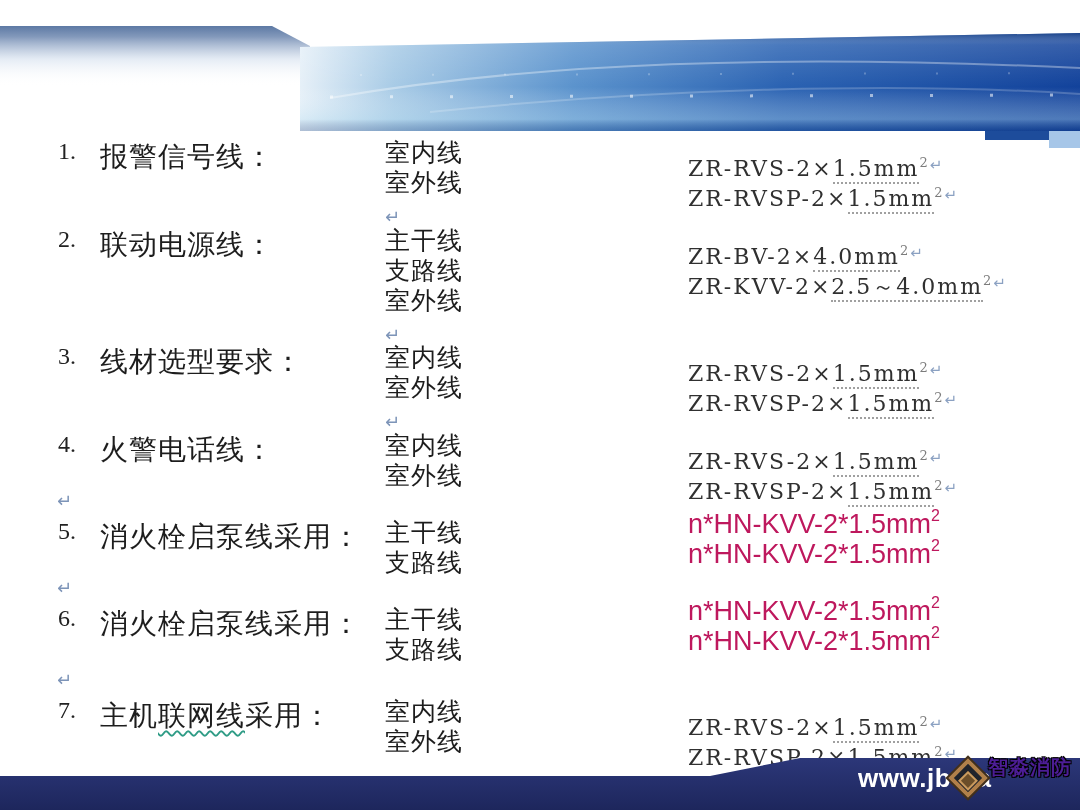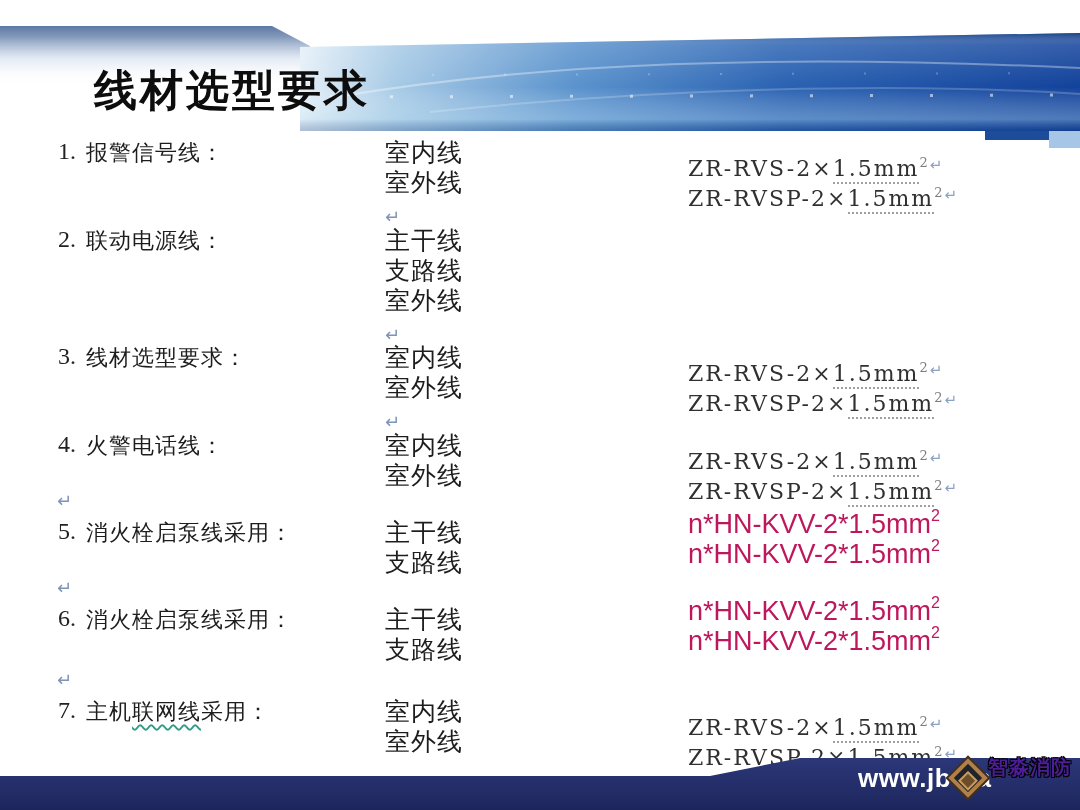--- a/index.html
+++ b/index.html
@@ -16,21 +16,21 @@
     letter-spacing:3px; font-family:"Liberation Sans", sans-serif;
   }
   
   .rows{position:absolute; left:0; top:0; width:1080px; height:810px; z-index:2;}
   .row{position:absolute; left:0; width:1080px;}
   .row-num{
     position:absolute; left:58px; top:0; font-size:24px; color:#222;
     font-family:"Liberation Serif", serif;
   }
   .row-label{
-    position:absolute; left:86px; top:0; font-size:22px; color:#1d1d1d;
+    position:absolute; left:100px; top:0; font-size:28px; color:#1d1d1d;
     font-family:"Liberation Serif", serif; letter-spacing:1px; white-space:nowrap;
   }
   .wavy{
     text-decoration-line:underline; text-decoration-style:wavy;
     text-decoration-color:#2f9c86; text-decoration-thickness:2px;
     text-underline-offset:5px;
   }
   .sub-col{position:absolute; left:385px; top:0;}
   .sub-line{
     height:30px; line-height:30px; font-size:25px; color:#1d1d1d;
@@ -130,21 +130,20 @@
 
     <path d="M330,98 C540,62 780,54 1080,68" fill="none" stroke="#ffffff" stroke-opacity="0.35" stroke-width="2"></path>
     <path d="M430,112 C660,88 900,82 1080,94" fill="none" stroke="#ffffff" stroke-opacity="0.2" stroke-width="2"></path>
     <line x1="330" y1="97" x2="1080" y2="95" stroke="#ffffff" stroke-opacity="0.55" stroke-width="3" stroke-dasharray="3 57"></line>
     <line x1="360" y1="75" x2="1080" y2="73" stroke="#ffffff" stroke-opacity="0.25" stroke-width="2" stroke-dasharray="2 70"></line>
 
     <rect x="985" y="131" width="95" height="9" fill="#1d4c9b"></rect>
     <rect x="1049" y="131" width="31" height="17" fill="#a6c6e8"></rect>
   </svg>
 
-  <div class="page-title">线材选型要求</div>
 
   <div class="rows" id="rows">
       <div class="row" style="top: 138px;">
         <span class="row-num">1.</span>
         <span class="row-label">报警信号线：</span>
         <div class="sub-col">
           <div class="sub-line">室内线</div>
           <div class="sub-line">室外线</div>
           <div class="mid-mark">↵</div>
         </div>
@@ -156,20 +155,22 @@
       <div class="row" style="top: 226px;">
         <span class="row-num">2.</span>
         <span class="row-label">联动电源线：</span>
         <div class="sub-col">
           <div class="sub-line">主干线</div>
           <div class="sub-line">支路线</div>
           <div class="sub-line">室外线</div>
           <div class="mid-mark">↵</div>
         </div>
         <div class="val-col">
+          <div class="val-line val-word"><span>ZR-BV-2×</span><span class="u-seg">4.0mm</span><span class="w-sup">2</span><span class="ret-mark">↵</span></div>
+          <div class="val-line val-word"><span>ZR-KVV-2×</span><span class="u-seg">2.5～4.0mm</span><span class="w-sup">2</span><span class="ret-mark">↵</span></div>
         </div>
       </div>
       <div class="row" style="top: 343px;">
         <span class="row-num">3.</span>
         <span class="row-label">线材选型要求：</span>
         <div class="sub-col">
           <div class="sub-line">室内线</div>
           <div class="sub-line">室外线</div>
           <div class="mid-mark">↵</div>
         </div>

